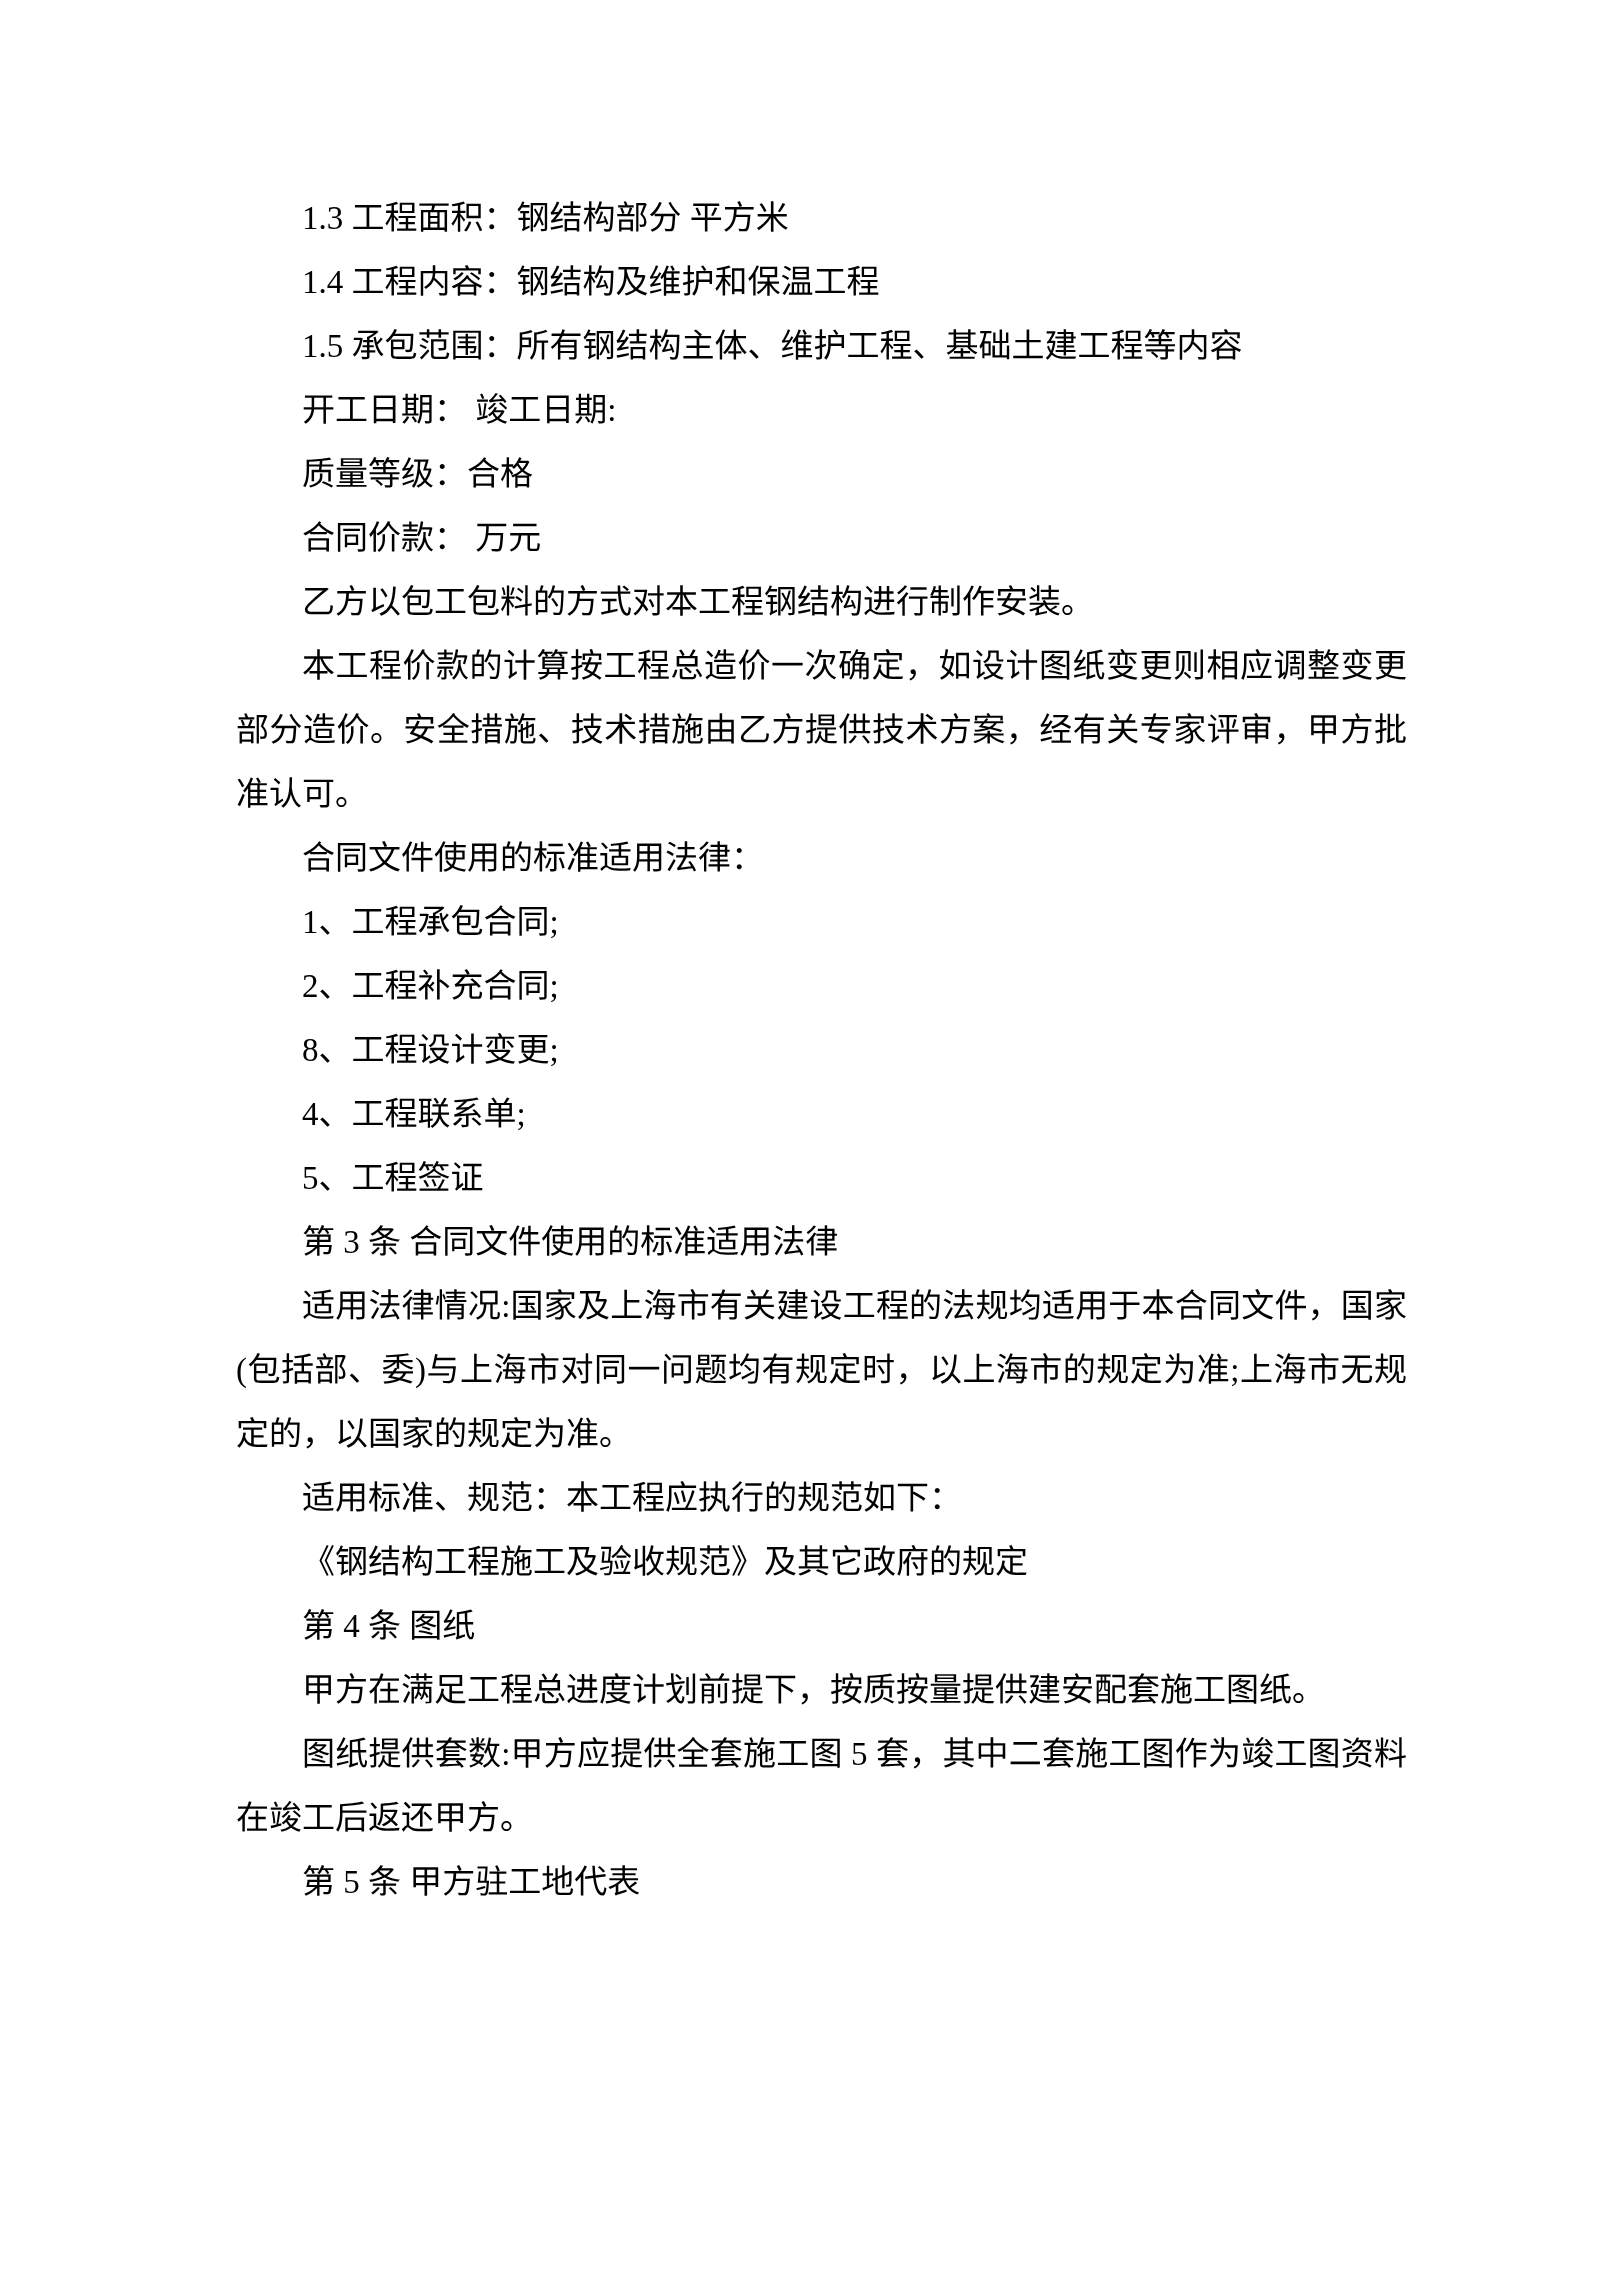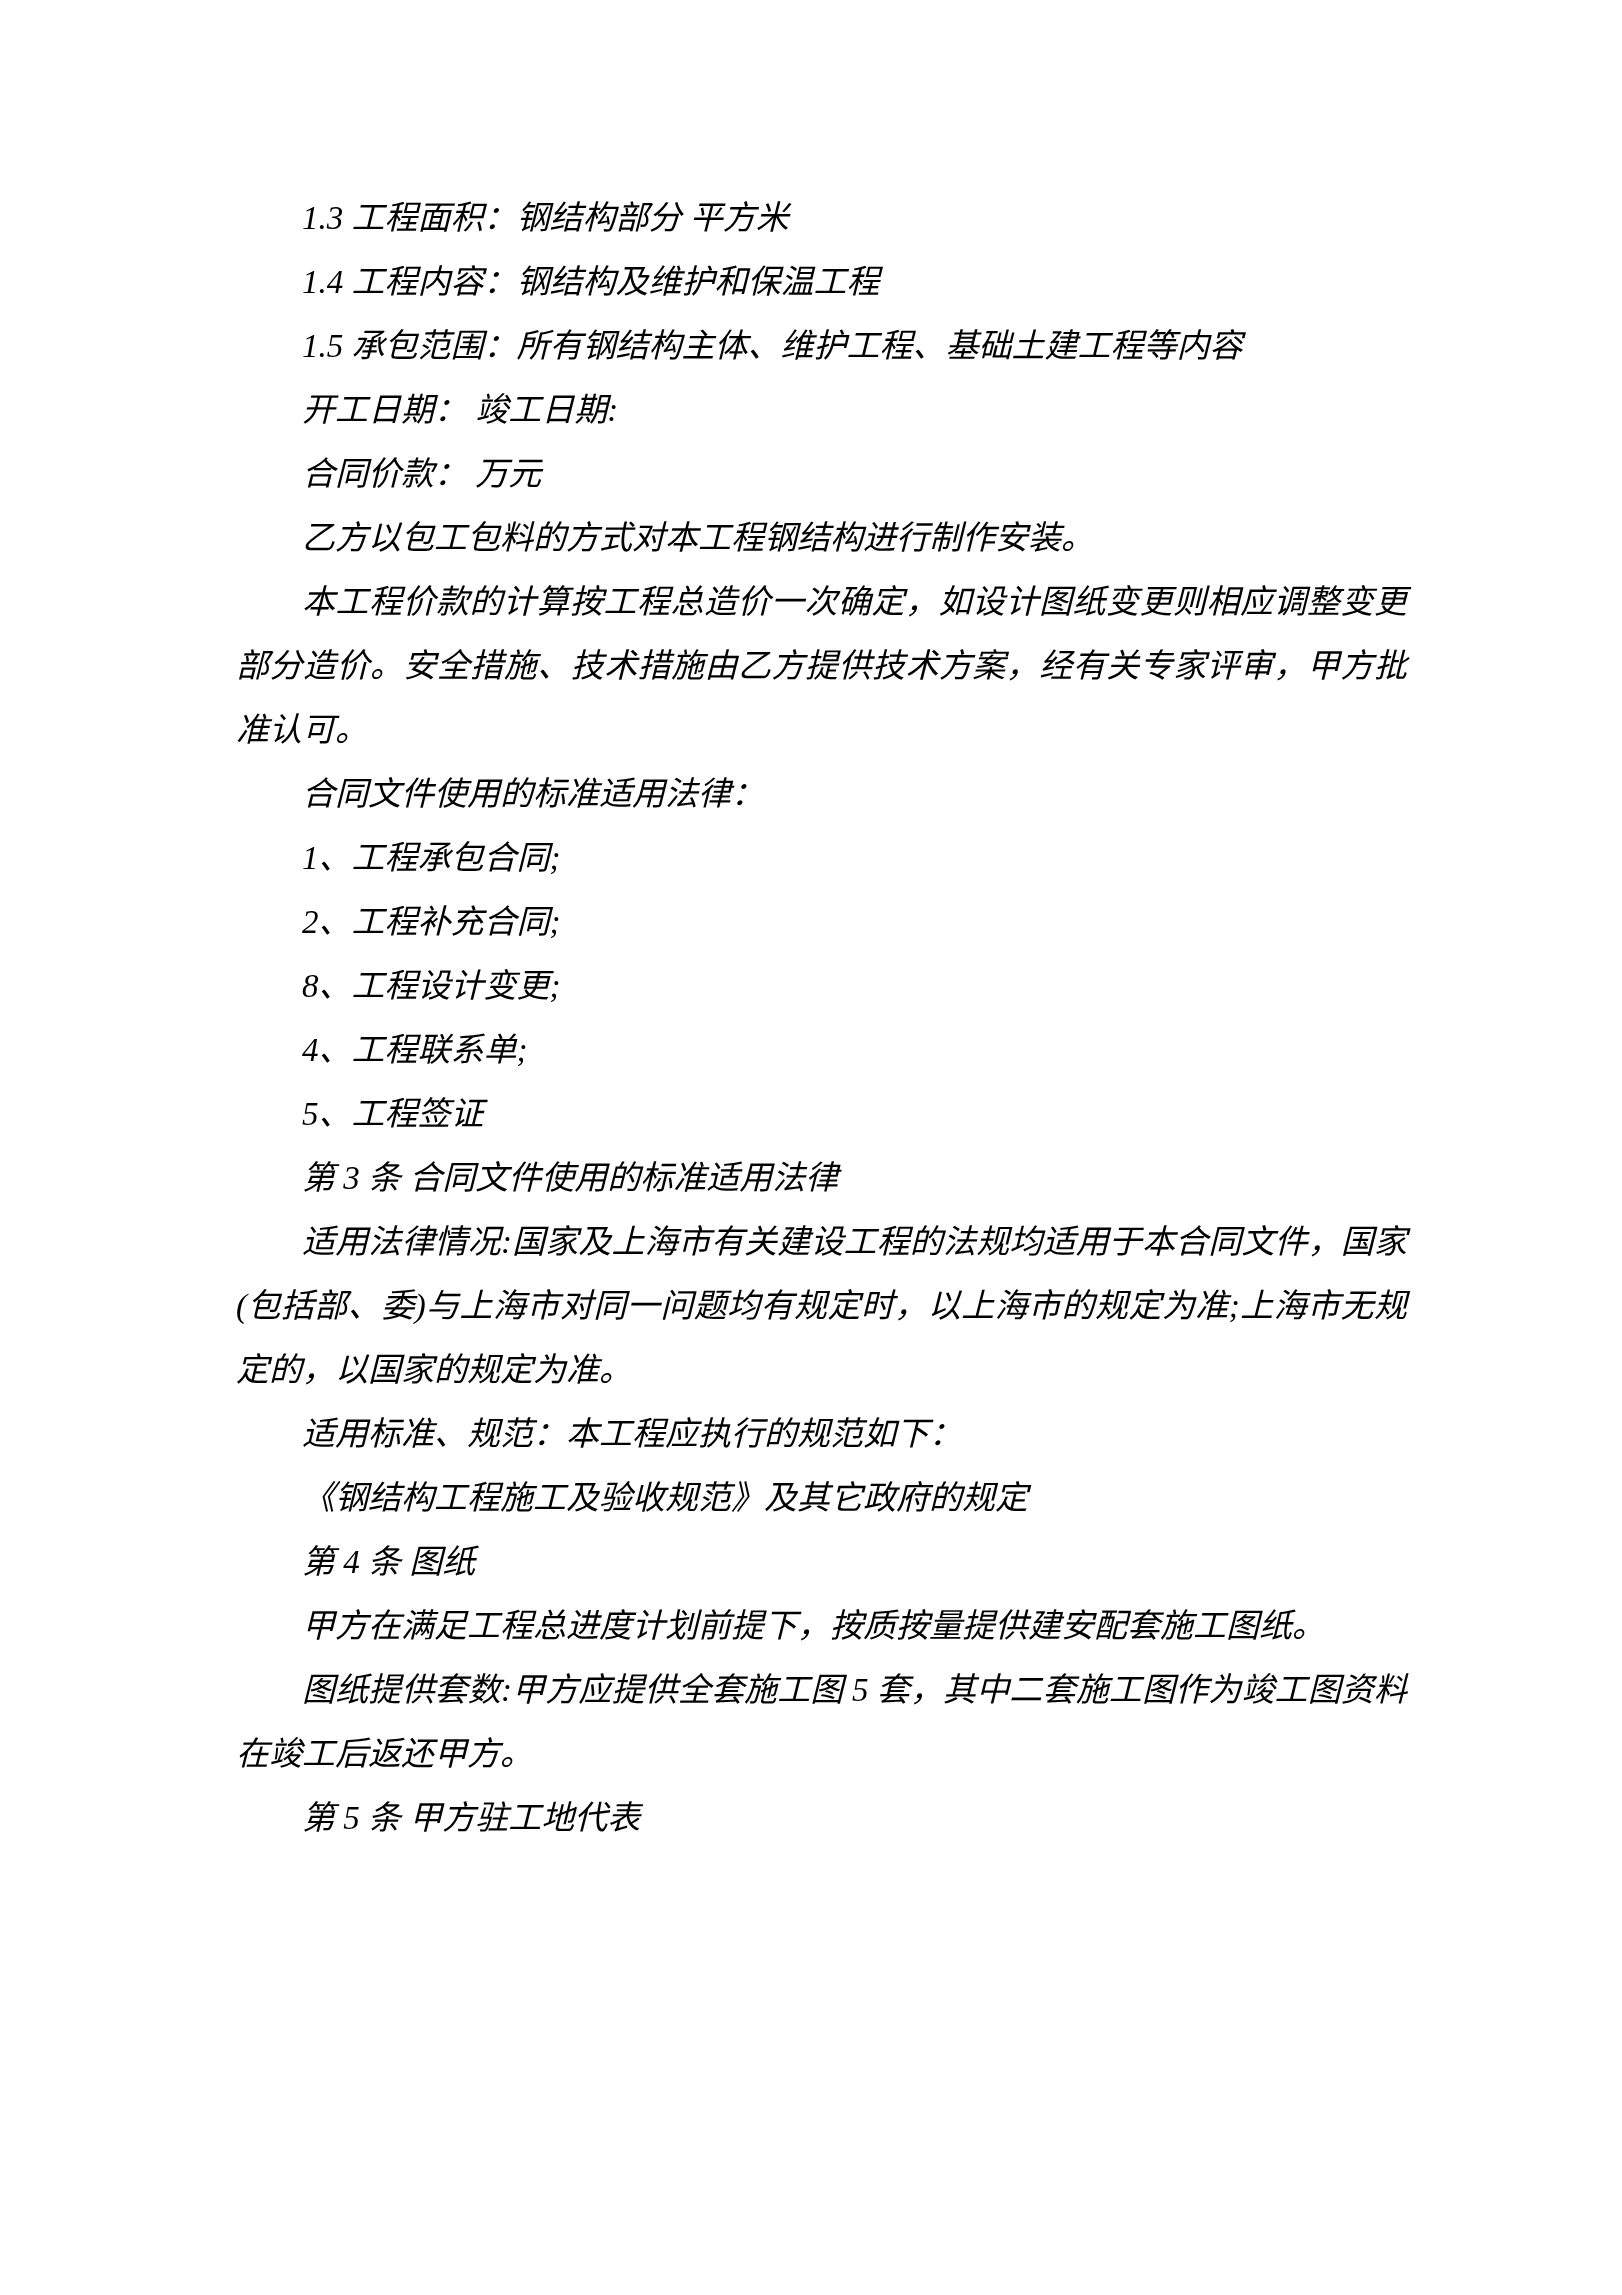--- a/index.html
+++ b/index.html
@@ -24,32 +24,32 @@
     font-size: 33px;
     line-height: 64px;
     text-align: justify;
     letter-spacing: 0;
   }
   .content p {
     margin: 0;
     padding: 0;
     text-indent: 2em;
     word-break: break-all;
-    font-style: italic;
   }
 </style>
 </head>
 <body>
 
 <div class="page">
   <div class="content">
     <p>1.3 工程面积：钢结构部分 平方米</p>
     <p>1.4 工程内容：钢结构及维护和保温工程</p>
     <p>1.5 承包范围：所有钢结构主体、维护工程、基础土建工程等内容</p>
     <p>开工日期： 竣工日期:</p>
+    <p>质量等级：合格</p>
     <p>合同价款： 万元</p>
     <p>乙方以包工包料的方式对本工程钢结构进行制作安装。</p>
     <p>本工程价款的计算按工程总造价一次确定，如设计图纸变更则相应调整变更部分造价。安全措施、技术措施由乙方提供技术方案，经有关专家评审，甲方批准认可。</p>
     <p>合同文件使用的标准适用法律：</p>
     <p>1、工程承包合同;</p>
     <p>2、工程补充合同;</p>
     <p>8、工程设计变更;</p>
     <p>4、工程联系单;</p>
     <p>5、工程签证</p>
     <p>第 3 条 合同文件使用的标准适用法律</p>

